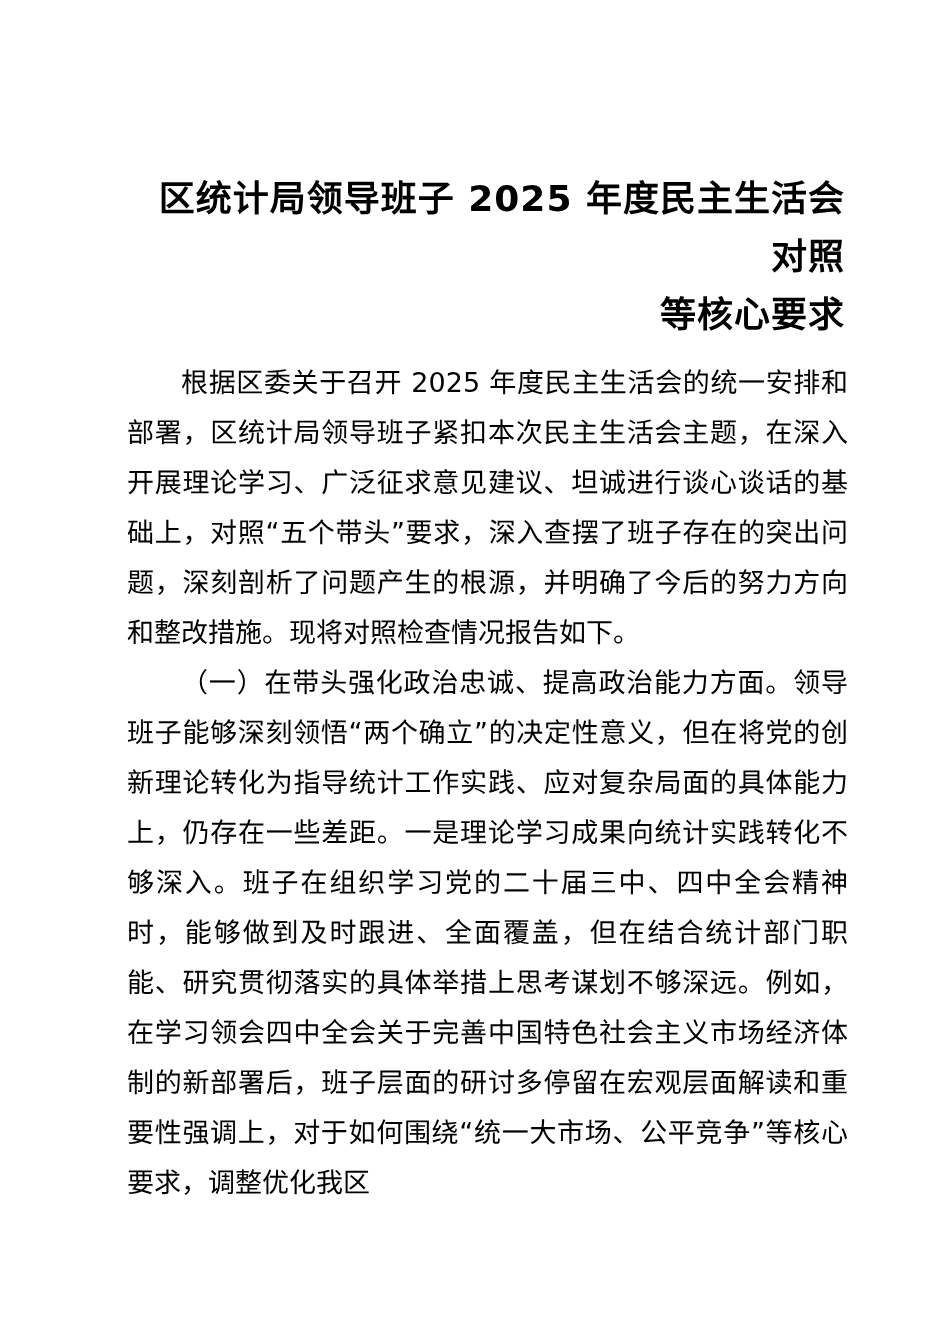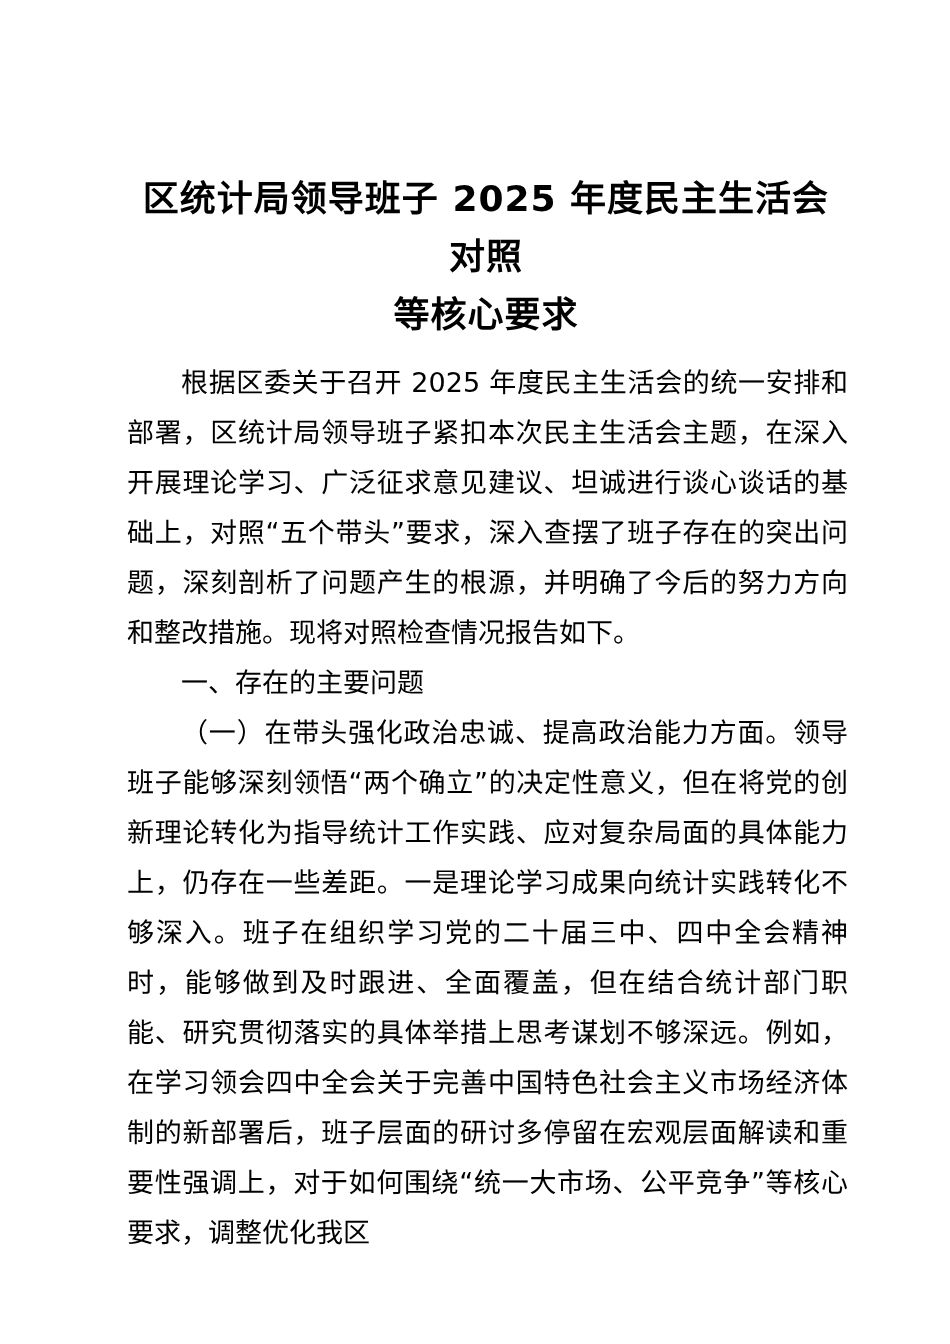--- a/index.html
+++ b/index.html
@@ -22,20 +22,21 @@
     margin: 0;
     padding: 170px 105px 0 127px;
     text-align: center;
     font-size: 36px;
     line-height: 58px;
     font-weight: 700;
     letter-spacing: 1px;
   }
   .doc-title .title-line {
     display: block;
+    text-align: right;
   }
   .doc-body {
     margin-top: 14px;
     padding: 0 102px 0 127px;
     font-size: 27px;
     line-height: 50px;
     font-weight: 400;
   }
   .doc-body p {
     margin: 0;
@@ -52,17 +53,16 @@
 
 <div class="page">
 
   <h1 class="doc-title">
     <span class="title-line">区统计局领导班子 2025 年度民主生活会对照</span>
     <span class="title-line">等核心要求</span>
   </h1>
 
   <div class="doc-body">
     <p class="body-paragraph">根据区委关于召开 2025 年度民主生活会的统一安排和部署，区统计局领导班子紧扣本次民主生活会主题，在深入开展理论学习、广泛征求意见建议、坦诚进行谈心谈话的基础上，对照“五个带头”要求，深入查摆了班子存在的突出问题，深刻剖析了问题产生的根源，并明确了今后的努力方向和整改措施。现将对照检查情况报告如下。</p>
-    <p class="section-heading">一、存在的主要问题</p>
     <p class="body-paragraph">（一）在带头强化政治忠诚、提高政治能力方面。领导班子能够深刻领悟“两个确立”的决定性意义，但在将党的创新理论转化为指导统计工作实践、应对复杂局面的具体能力上，仍存在一些差距。一是理论学习成果向统计实践转化不够深入。班子在组织学习党的二十届三中、四中全会精神时，能够做到及时跟进、全面覆盖，但在结合统计部门职能、研究贯彻落实的具体举措上思考谋划不够深远。例如，在学习领会四中全会关于完善中国特色社会主义市场经济体制的新部署后，班子层面的研讨多停留在宏观层面解读和重要性强调上，对于如何围绕“统一大市场、公平竞争”等核心要求，调整优化我区</p>
   </div>
 
 </div>
 
 </body></html>

